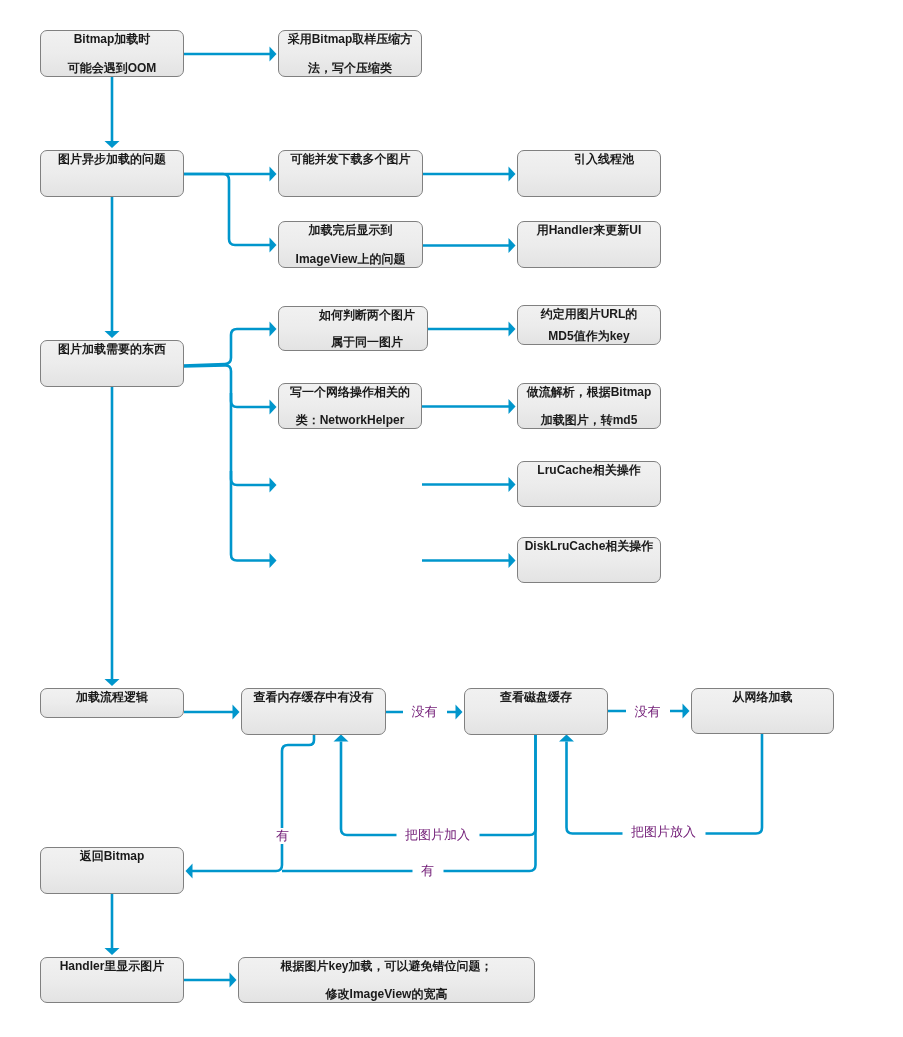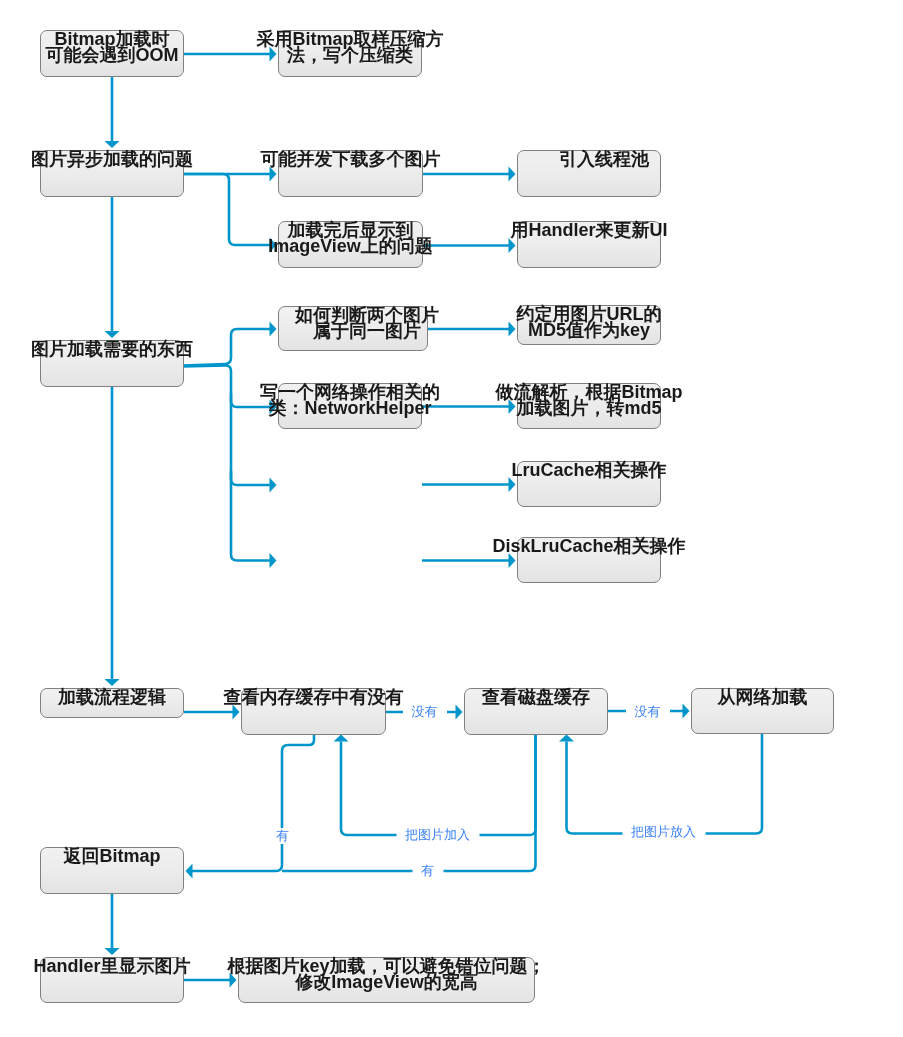--- a/index.html
+++ b/index.html
@@ -15,33 +15,33 @@
   #edges { position:absolute; left:0; top:0; width:903px; height:1037px; }
   #edges .ln { fill:none; stroke:#0096cc; stroke-width:2.6; stroke-linecap:butt; stroke-linejoin:round; }
   #edges .ah { fill:#0096cc; stroke:none; }
   .node {
     position:absolute;
     box-sizing:border-box;
     border:1px solid #808080;
     border-radius:7px;
     background:linear-gradient(to bottom,#f1f1f1 0%,#ececec 50%,#e3e3e3 100%);
     display:flex; flex-direction:column;
-    align-items:center; justify-content:flex-start;
+    align-items:center; justify-content:space-between;
     text-align:center;
     color:#1a1a1a;
     font-weight:bold;
-    font-size:18px;
+    font-size:12px;
     line-height:16px;
   }
   .node .nl { display:block; white-space:nowrap; }
   .edge-label {
     position:absolute;
     transform:translate(-50%,-50%);
     font-size:13px;
-    color:#3b82f6;
+    color:#701a75;
     background:#ffffff;
     white-space:nowrap;
     line-height:16px;
     padding:0 9px;
   }
 </style>
 </head>
 <body>
 
 <div id="diagram">

